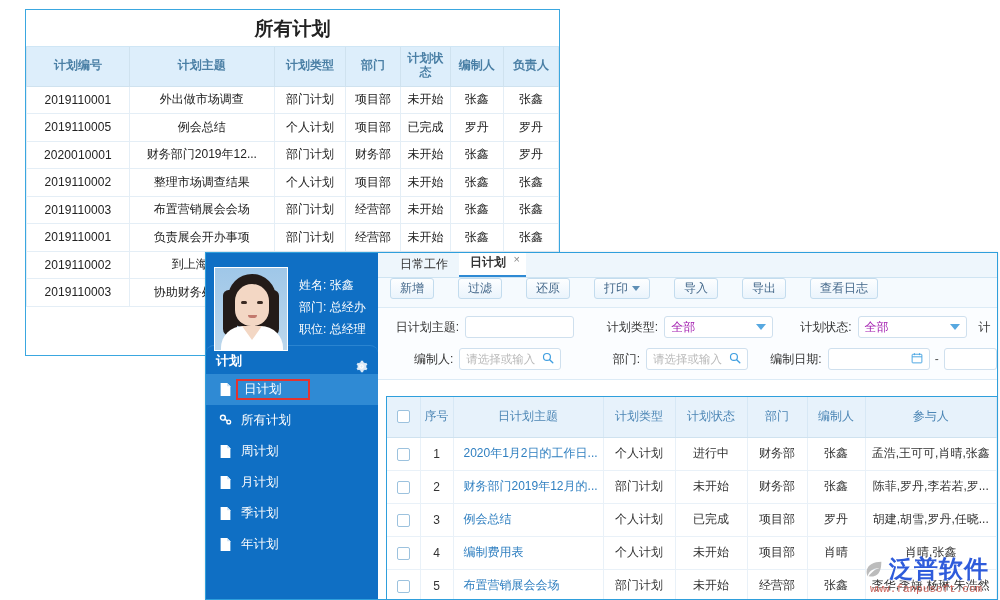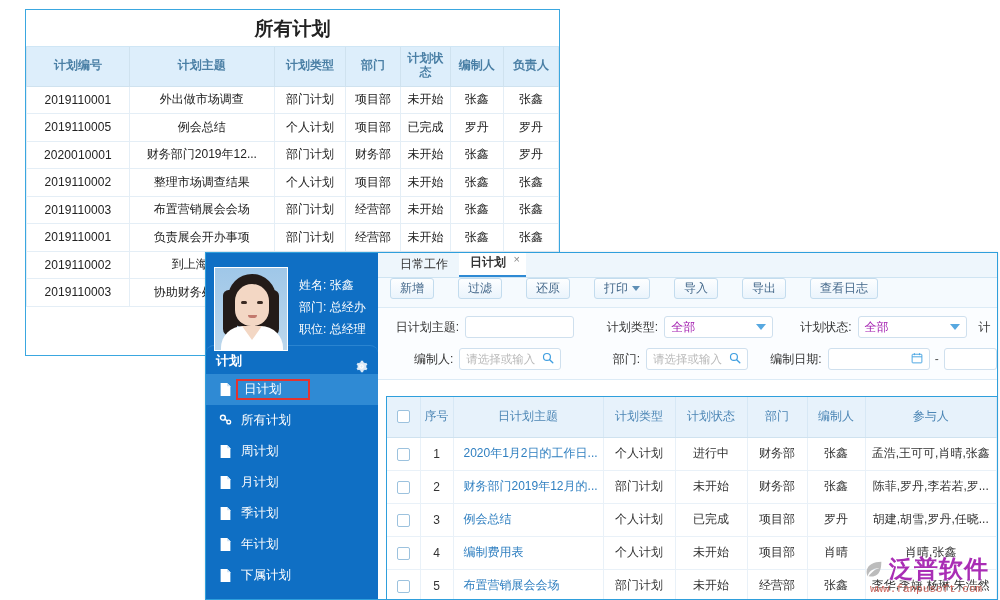--- a/index.html
+++ b/index.html
@@ -287,21 +287,21 @@
   .wm {
     position: absolute;
     right: 8px; bottom: 4px;
     pointer-events: none;
     text-align: center;
     opacity: 0.92;
   }
   .wm-row { display: flex; align-items: center; gap: 4px; }
   .wm-text {
     font-size: 24px; font-weight: bold;
-    color: #a21caf;
+    color: #1d4ed8;
     letter-spacing: 1px;
     text-shadow: 0 1px 0 rgba(255,255,255,0.9);
   }
   .wm-leaf { width: 22px; height: 22px; }
   .wm-url {
     font-size: 11px; color: #c7584e;
     font-family: Liberation Mono, monospace;
     margin-top: -2px;
   }
 </style>
@@ -470,27 +470,20 @@
                 <path d="M10 1l4 4h-4z" fill="#cfe3f5"></path>
               </svg></span>
             <span class="mi-label">季计划</span>
           </div>
           <div class="menu-item">
             <span class="mi-icon"><svg width="13" height="15" viewBox="0 0 16 18">
                 <path d="M2 1h8l4 4v12H2z" fill="#ffffff"></path>
                 <path d="M10 1l4 4h-4z" fill="#cfe3f5"></path>
               </svg></span>
             <span class="mi-label">年计划</span>
-          </div>
-          <div class="menu-item">
-            <span class="mi-icon"><svg width="13" height="15" viewBox="0 0 16 18">
-                <path d="M2 1h8l4 4v12H2z" fill="#ffffff"></path>
-                <path d="M10 1l4 4h-4z" fill="#cfe3f5"></path>
-              </svg></span>
-            <span class="mi-label">下属计划</span>
           </div>
         </div>
     </div>
 
     <div class="content">
 
       <div class="tabbar">
         <div class="tab">
           <span>日常工作</span>
         </div>

